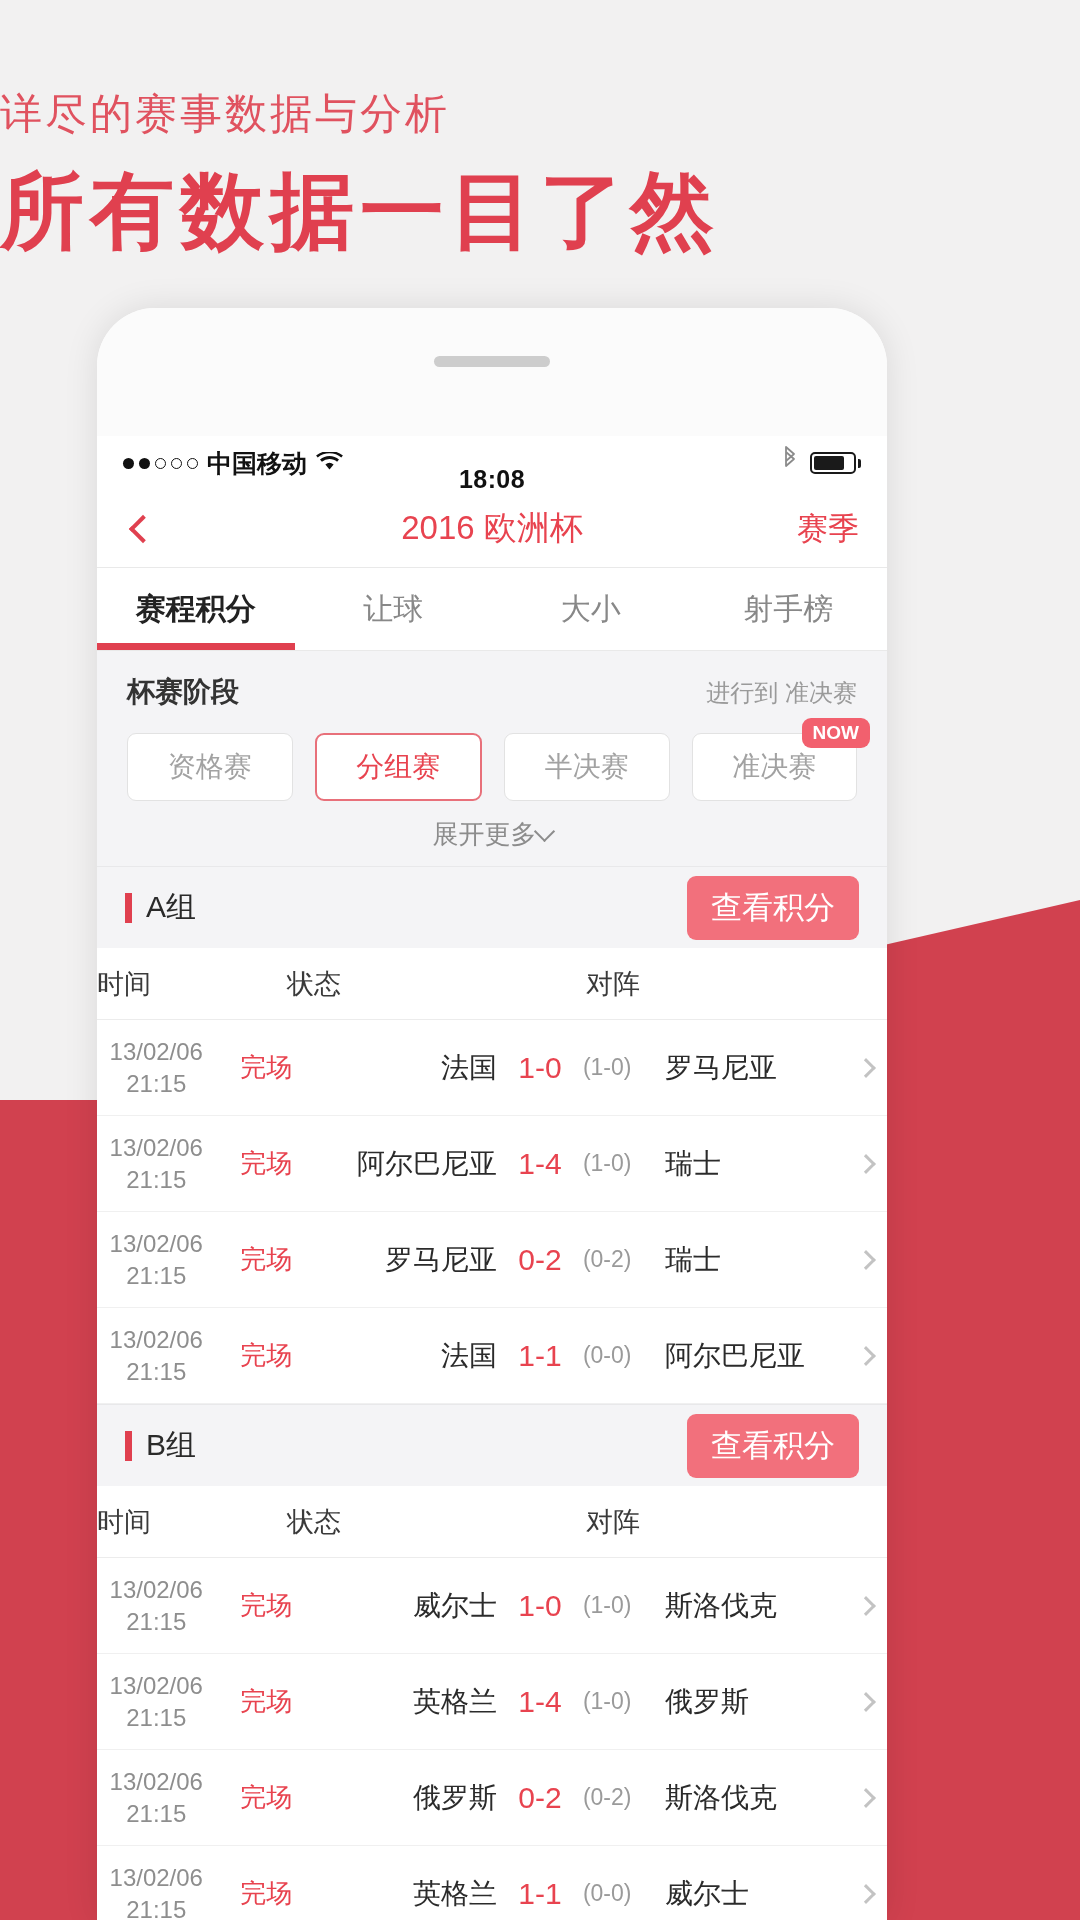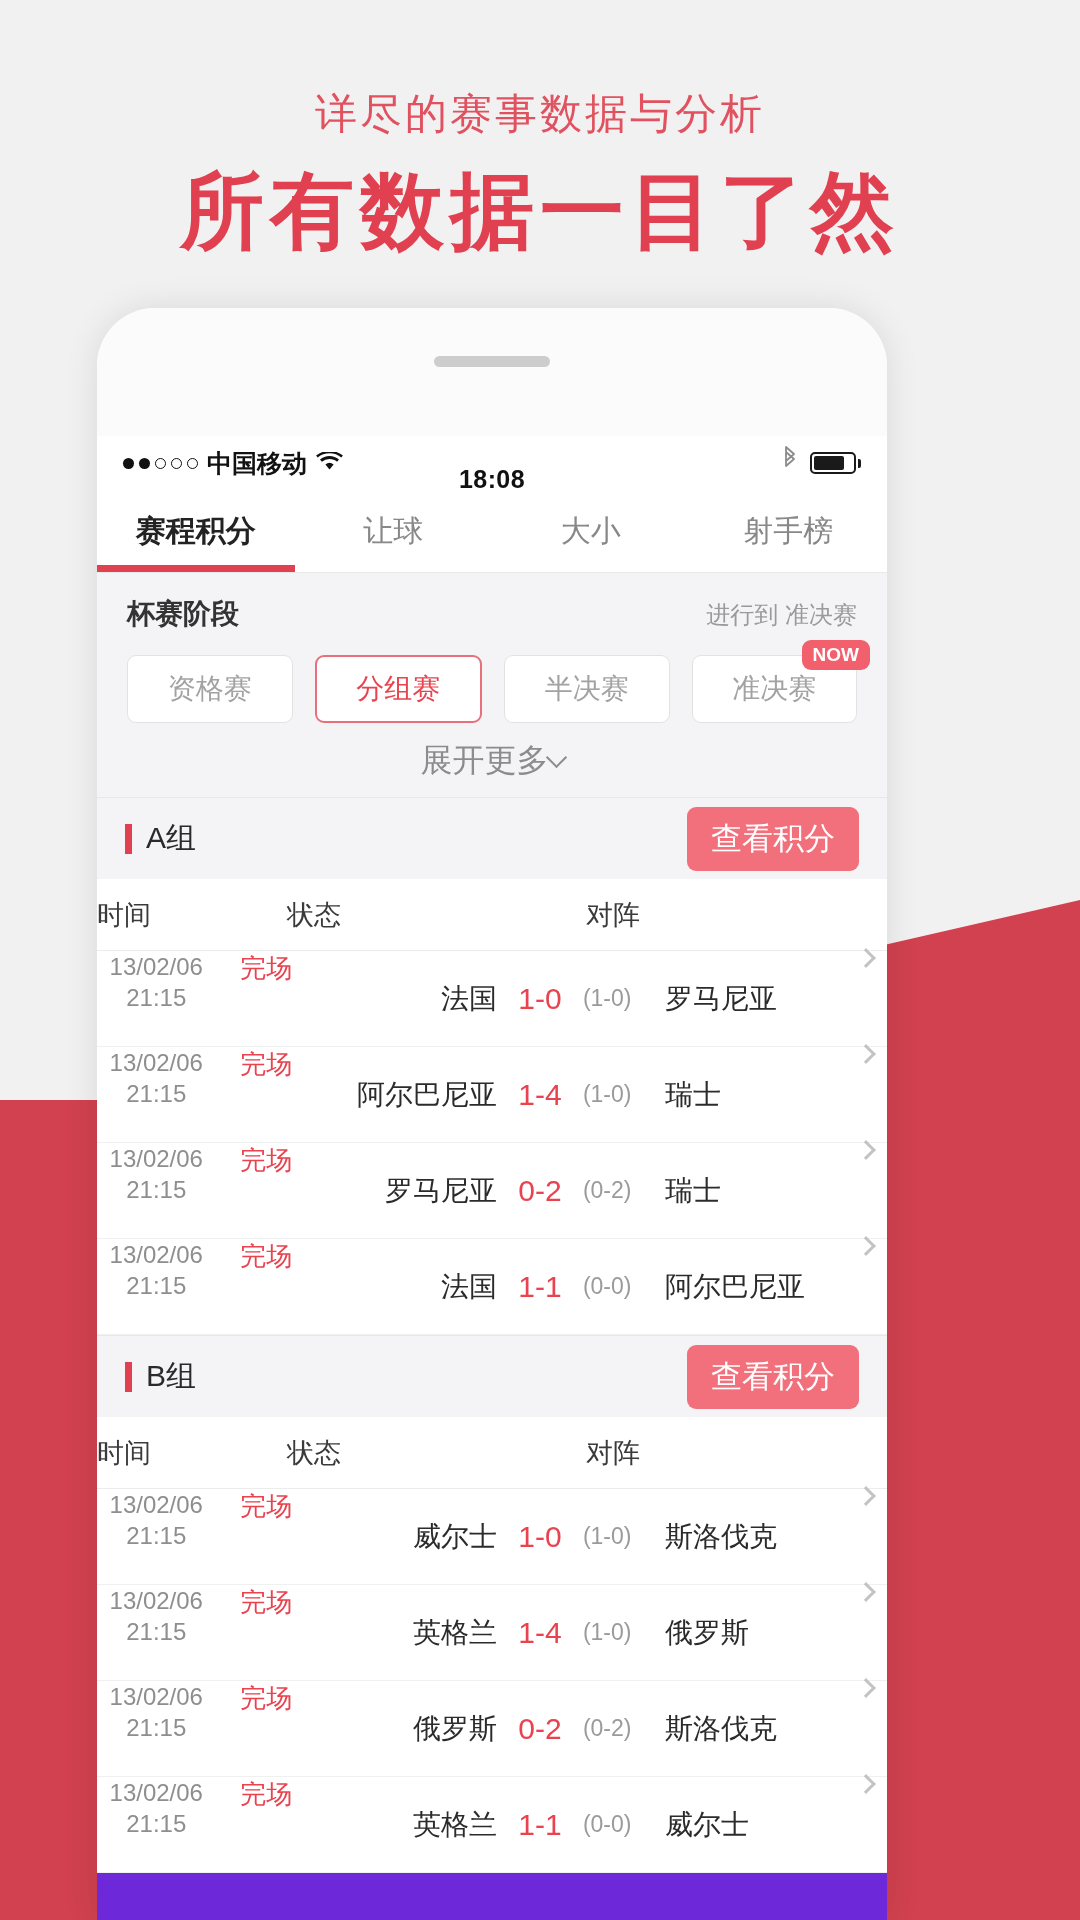--- a/index.html
+++ b/index.html
@@ -21,21 +21,20 @@
     clip-path: polygon(0 248px, 1080px 0px, 1080px 1020px, 0 1020px);
   }
   .bg-red-left {
     position: absolute; left: 0; top: 1100px; width: 140px; height: 820px;
     background: #d1414f;
   }
 
   
   .headline {
     position: absolute; left: 0; top: 88px; width: 1080px;
-    text-align: center;
   }
   .headline .sub {
     font-size: 42px; color: #e0525f; letter-spacing: 3px;
     font-weight: 400; line-height: 1.25;
   }
   .headline .main {
     margin-top: 22px;
     font-size: 84px; color: #e0404f; letter-spacing: 6px;
     font-weight: 700; line-height: 1.15;
   }
@@ -135,21 +134,21 @@
     font-size: 28px; color: #a2a2a2; cursor: pointer;
   }
   .stage-btn.selected { border-color: #e8707a; color: #e8434f; border-width: 2.5px; }
   .now-badge {
     position: absolute; top: -16px; right: -14px;
     background: #f2606e; color: #fff; font-size: 19px; font-weight: 700;
     padding: 3px 11px; border-radius: 9px; line-height: 1.25;
   }
   .expand {
     margin-top: 16px; display: flex; align-items: center; justify-content: center;
-    font-size: 32px; color: #8c8c8c; cursor: pointer;
+    font-size: 26px; color: #8c8c8c; cursor: pointer;
   }
   .chev-down {
     width: 15px; height: 15px; border-right: 2.6px solid #8c8c8c; border-bottom: 2.6px solid #8c8c8c;
     transform: rotate(45deg); margin-top: -7px;
   }
 
   
   .group-head {
     background: #f4f4f6; height: 82px; display: flex; align-items: center;
     padding: 0 28px; border-top: 1px solid #e8e8ea;
@@ -164,21 +163,21 @@
   
   .thead {
     display: flex; align-items: center; height: 72px; background: #fff;
     border-bottom: 1px solid #ececec; font-size: 27px; color: #3a3a3a;
   }
   .col-time { width: 152px; text-align: left; }
   .col-state { width: 130px; text-align: center; }
   .col-match { flex: 1; text-align: center; padding-right: 40px; }
 
   .mrow {
-    display: flex; height: 96px; background: #fff;
+    display: flex; align-items: center; height: 96px; background: #fff;
     border-bottom: 1px solid #f0f0f0; cursor: pointer;
   }
   .mrow .time {
     width: 152px; text-align: center; font-size: 24px; color: #8e8e8e; line-height: 1.3;
   }
   .mrow .state {
     width: 130px; text-align: center; font-size: 26px; color: #e8434f;
   }
   .mrow .match {
     flex: 1; display: flex; align-items: center; justify-content: center; gap: 0;
@@ -239,20 +238,27 @@
         </span>
         <span class="batt">
           <span class="batt-body">
               <span class="batt-fill"></span>
             </span>
           <span class="batt-cap"></span>
         </span>
       </div>
     </div>
 
+    <div class="navbar">
+      <div class="nav-back">
+        <span class="chev-left"></span>
+      </div>
+      <div class="nav-title">2016 欧洲杯</div>
+      <div class="nav-action">赛季</div>
+    </div>
 
     <div class="tabs">
       <div class="tab active">
         <span>赛程积分</span>
       </div>
       <div class="tab">
         <span>让球</span>
       </div>
       <div class="tab">
         <span>大小</span>

